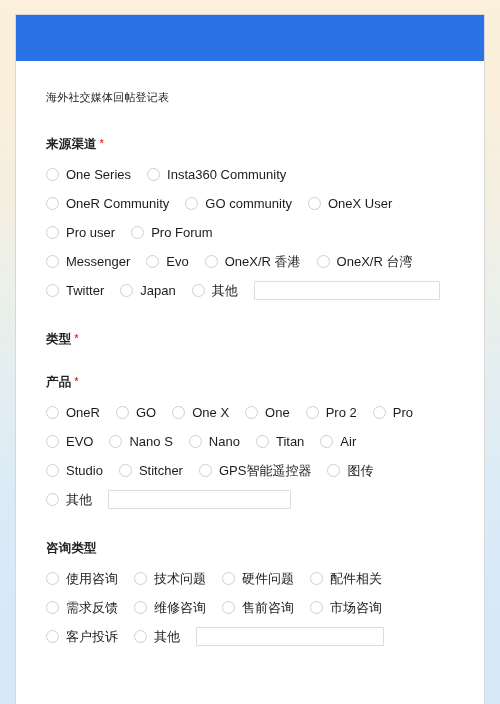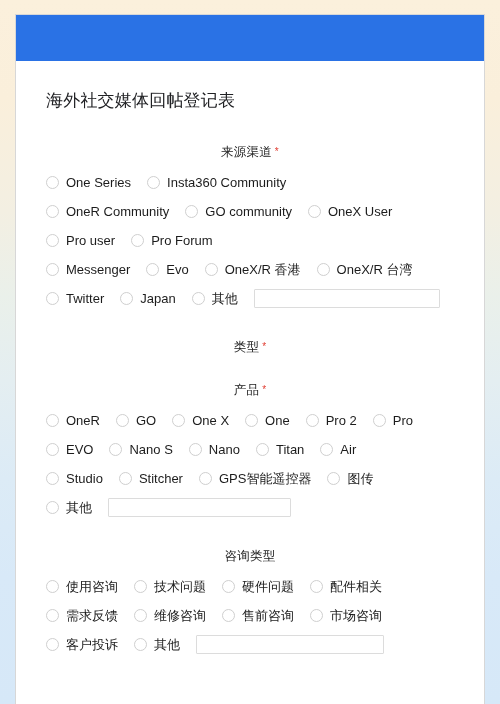--- a/index.html
+++ b/index.html
@@ -38,39 +38,38 @@
     height: 46px;
     background: #2a72e5;
     width: 100%;
   }
 
   .form-body {
     padding: 0 30px 30px 30px;
   }
 
   .form-title {
-    font-size: 17px;
+    font-size: 11px;
     color: #202124;
     padding-top: 29px;
     padding-bottom: 6px;
     letter-spacing: 0.2px;
     line-height: 1.3;
   }
 
   .section {
     margin-top: 26px;
   }
 
   .section-label {
     font-size: 12.5px;
-    font-weight: normal;
+    font-weight: bold;
     color: #222;
     margin-bottom: 7px;
     letter-spacing: 0.2px;
-    text-align: center;
   }
 
   .req-star {
     color: #e03c31;
     font-size: 10px;
     margin-left: 3px;
     vertical-align: 1px;
   }
 
   .opt-row {

